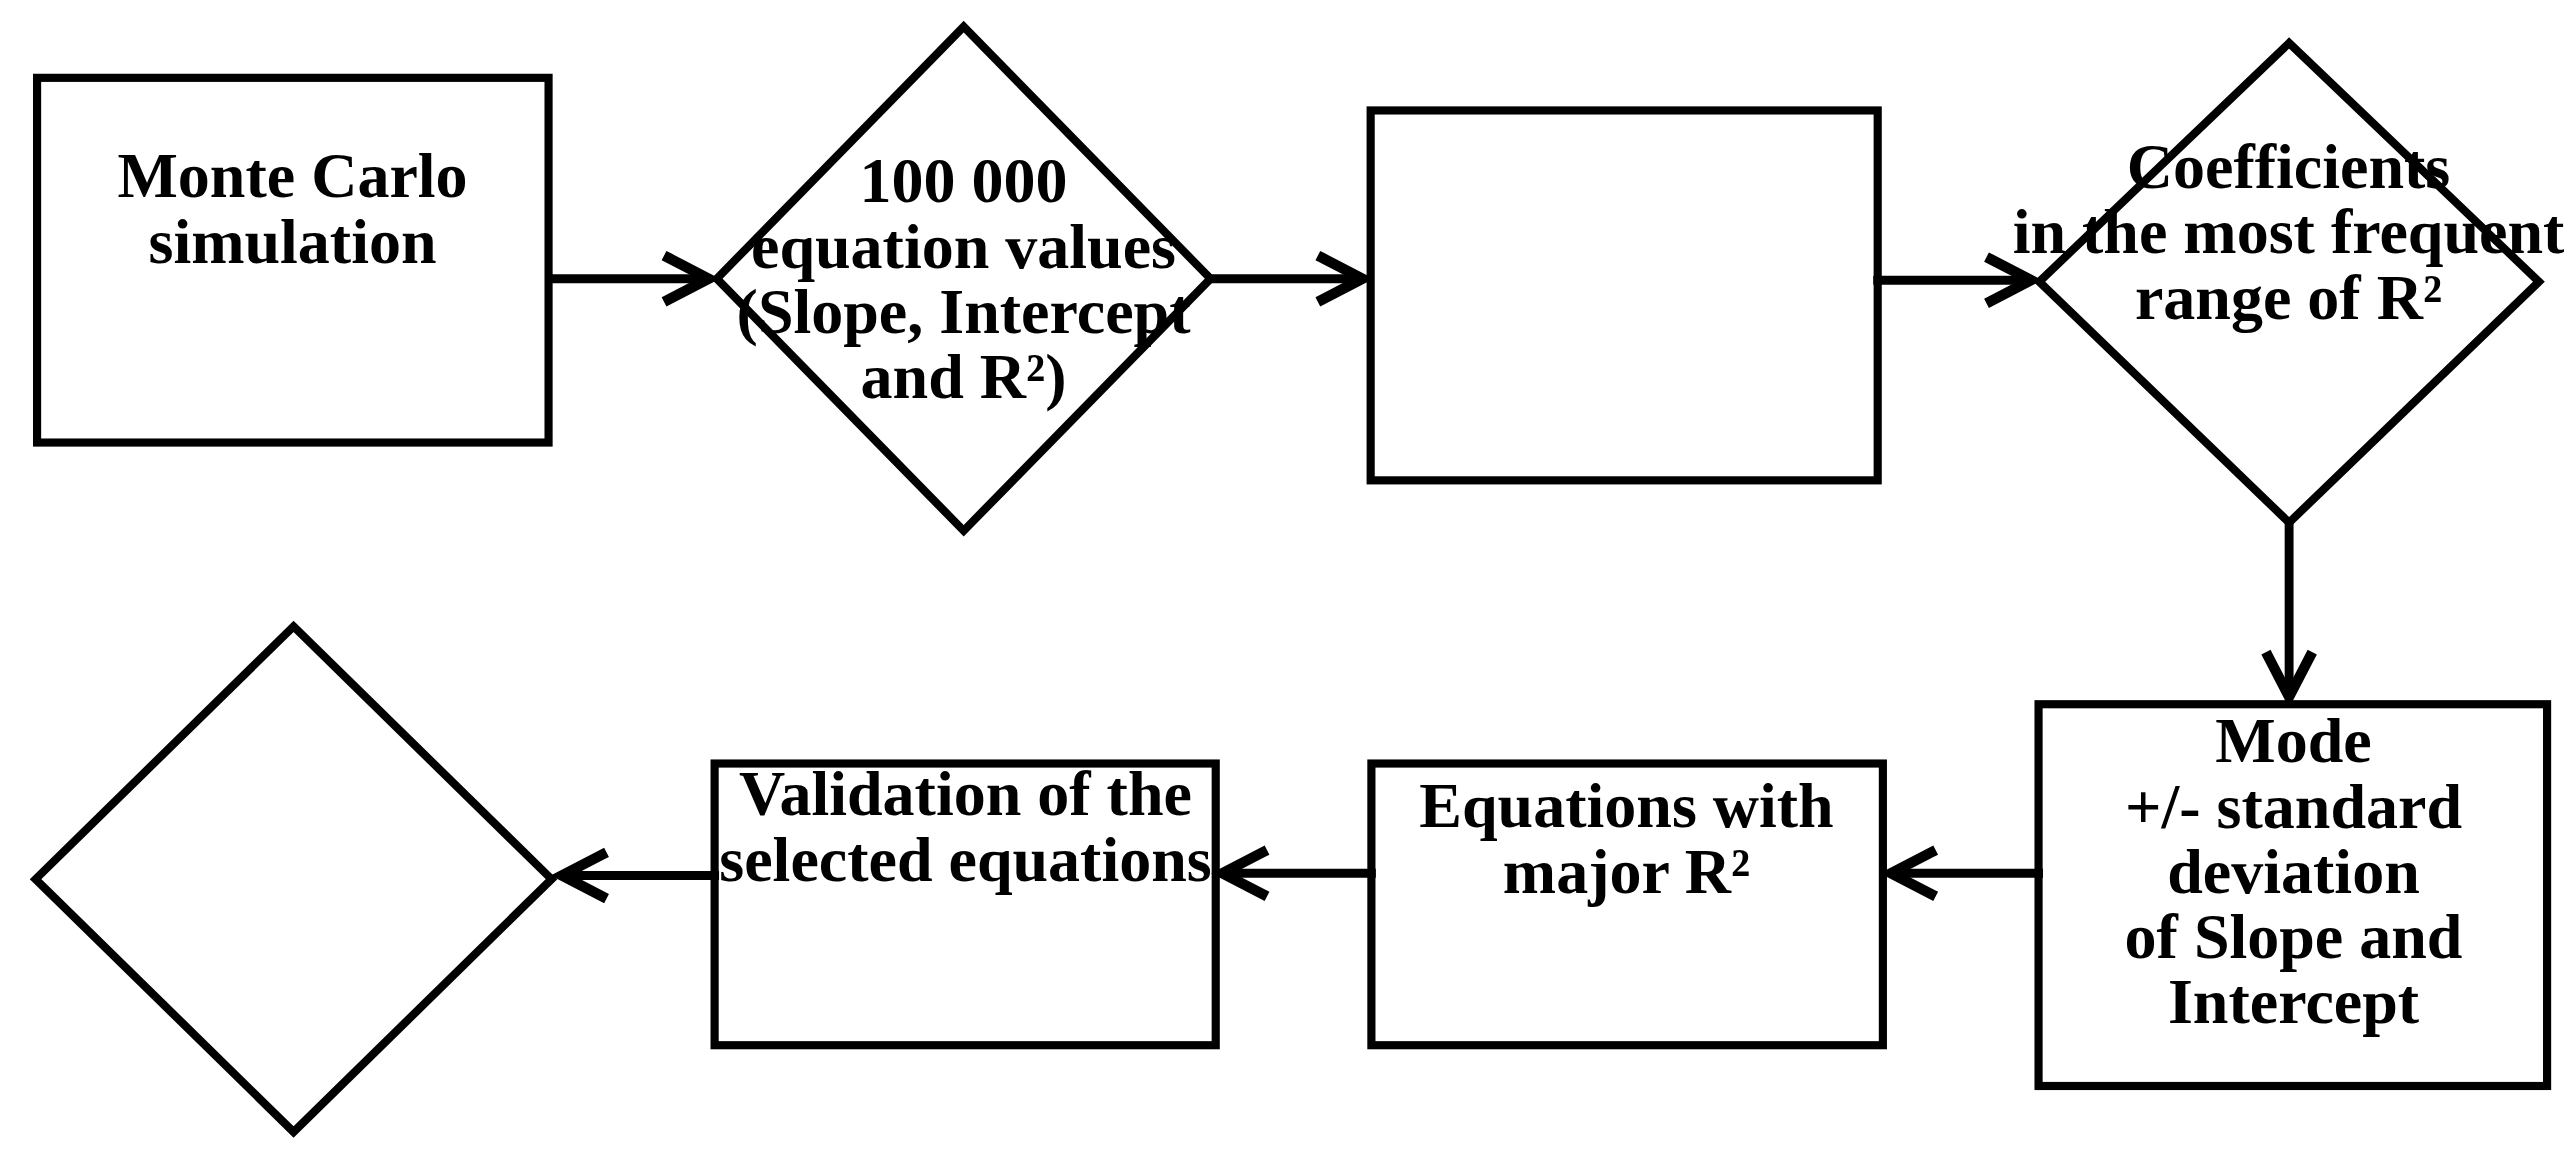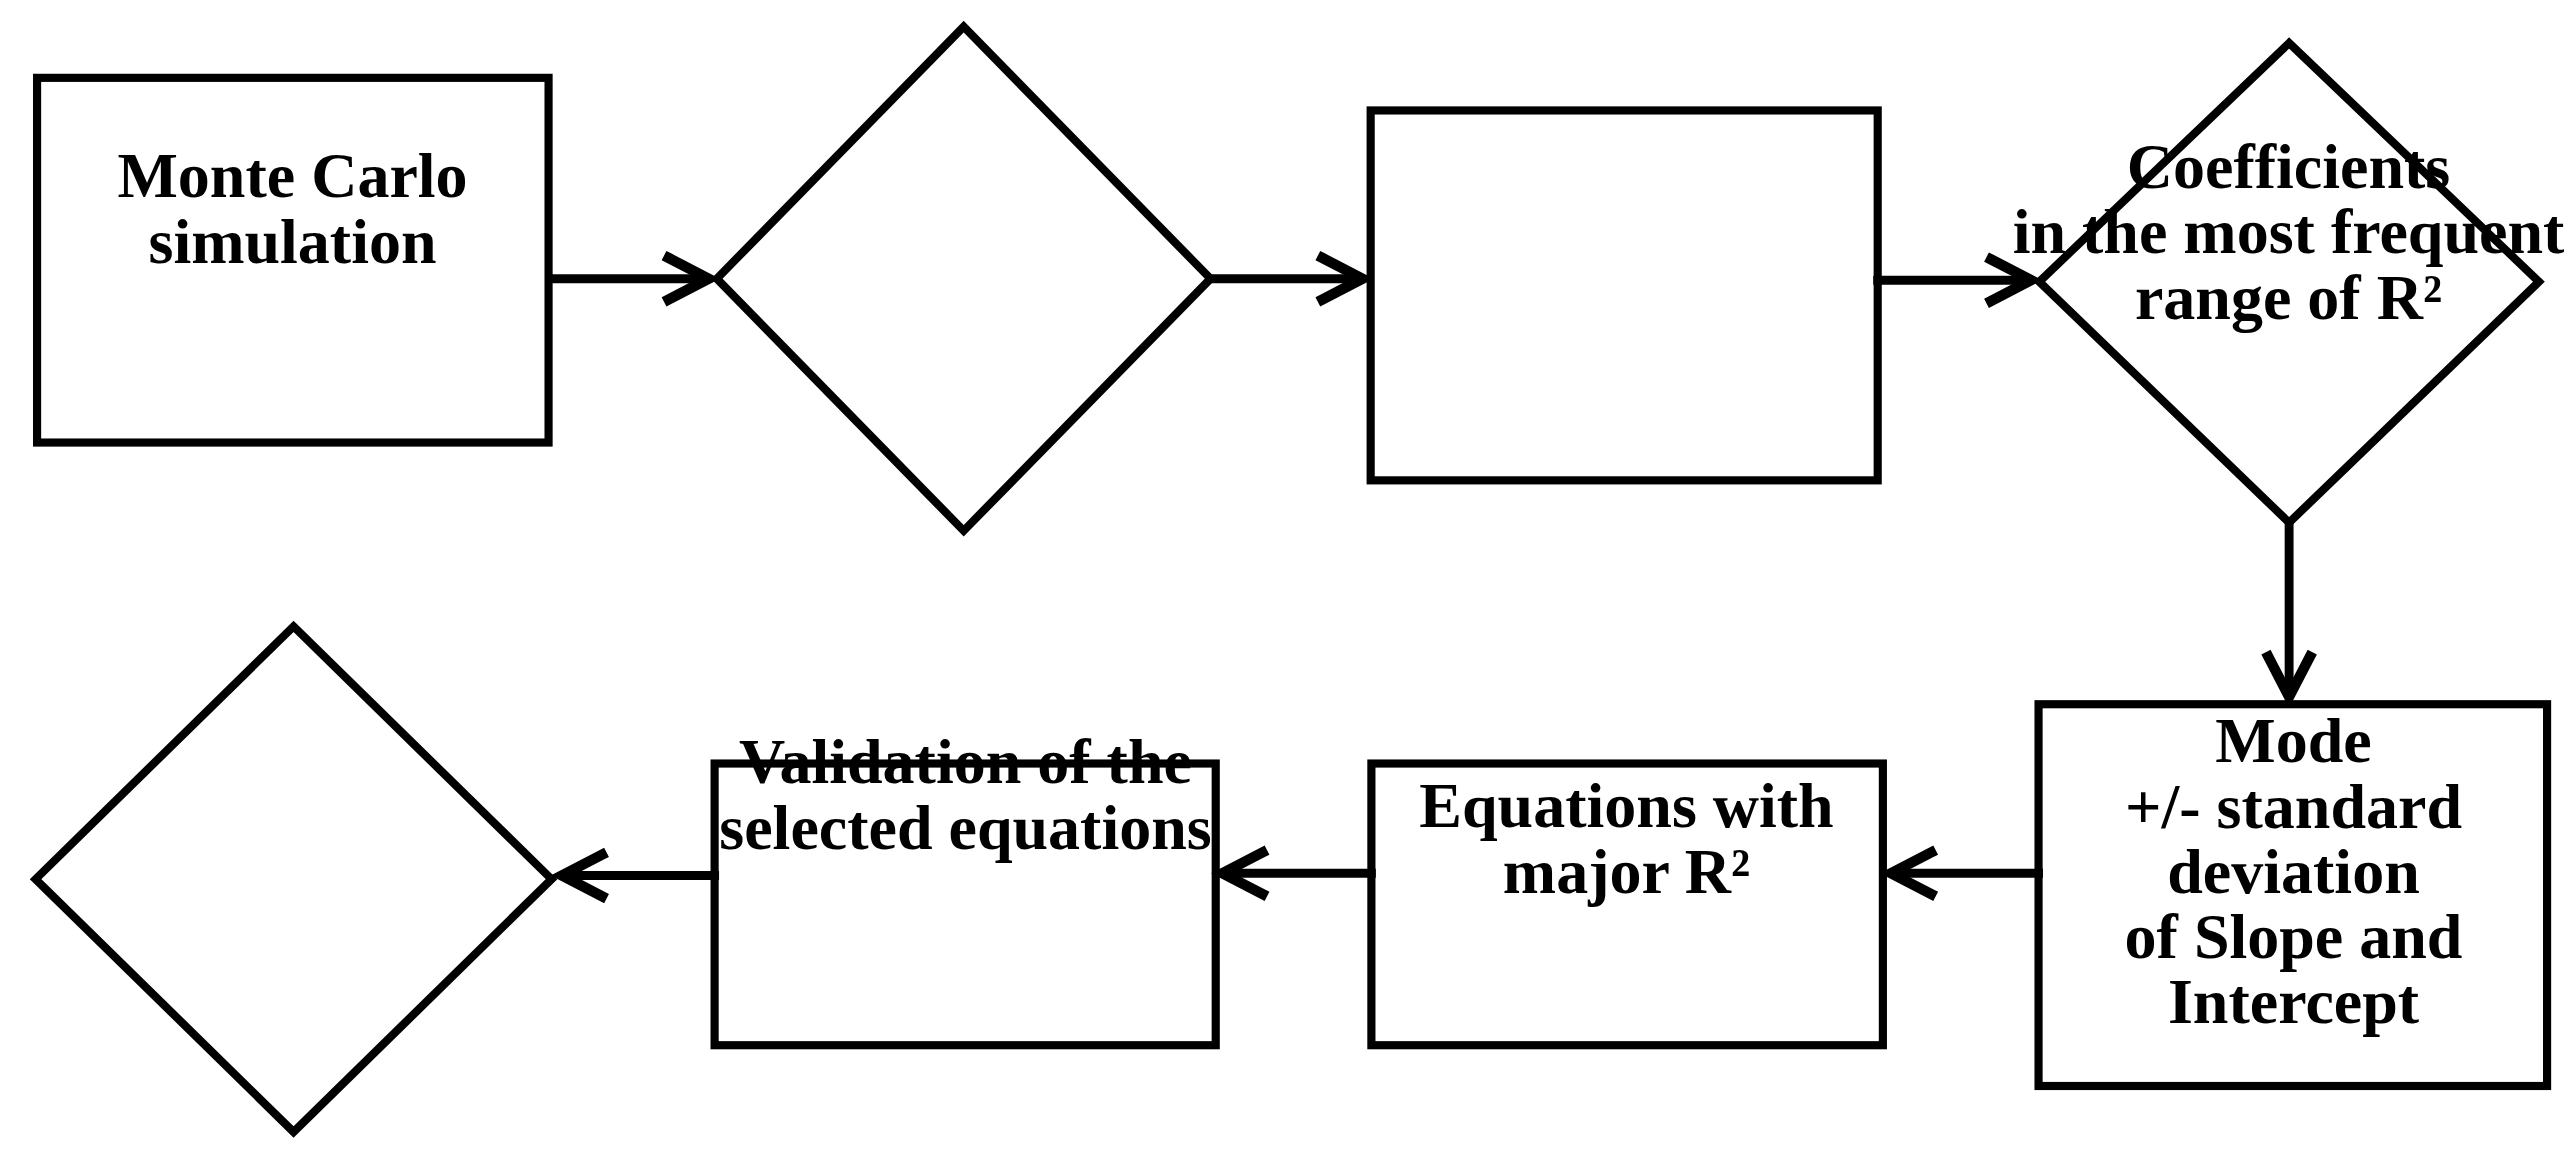--- a/index.html
+++ b/index.html
@@ -85,33 +85,37 @@
 
     <g stroke="#000000" fill="none" stroke-linecap="square">
       <line x1="964" y1="1181" x2="766" y2="1181" stroke-width="12"></line>
       <polyline points="812,1153 758,1181 812,1209" stroke-width="14"></polyline>
     </g>
   </svg>
 
   <div class="node-label" style="left:37px; top:78px; width:511px; height:365px; padding-bottom:104px;">Monte Carlo
 simulation</div>
 
+  <div class="node-label" style="left:704px; top:27px; width:519px; height:504px;">100 000
+equation values
+(Slope, Intercept
+and R²)</div>
 
 
   <div class="node-label" style="left:2039px; top:704px; width:509px; height:382px; padding-bottom:47px;">Mode
 +/- standard
 deviation
 of Slope and
 Intercept</div>
 
   <div class="node-label" style="left:2001px; top:43px; width:575px; height:378px;">Coefficients
 in the most frequent
 range of R²</div>
 
   <div class="node-label" style="left:1371px; top:764px; width:511px; height:282px; padding-bottom:133px;">Equations with
 major R²</div>
 
-  <div class="node-label" style="left:715px; top:720px; width:501px; height:282px; padding-bottom:133px;">Validation of the
+  <div class="node-label" style="left:715px; top:752px; width:501px; height:282px; padding-bottom:133px;">Validation of the
 selected equations</div>
 
 
 </div>
 
 
 </body></html>

